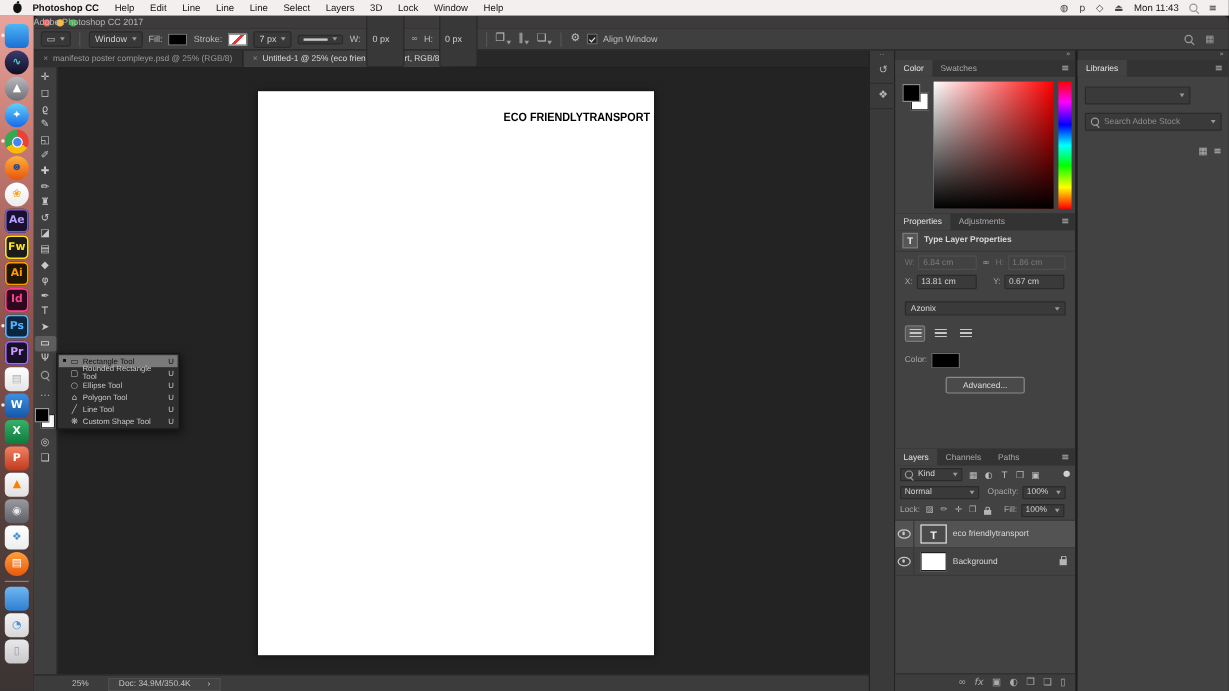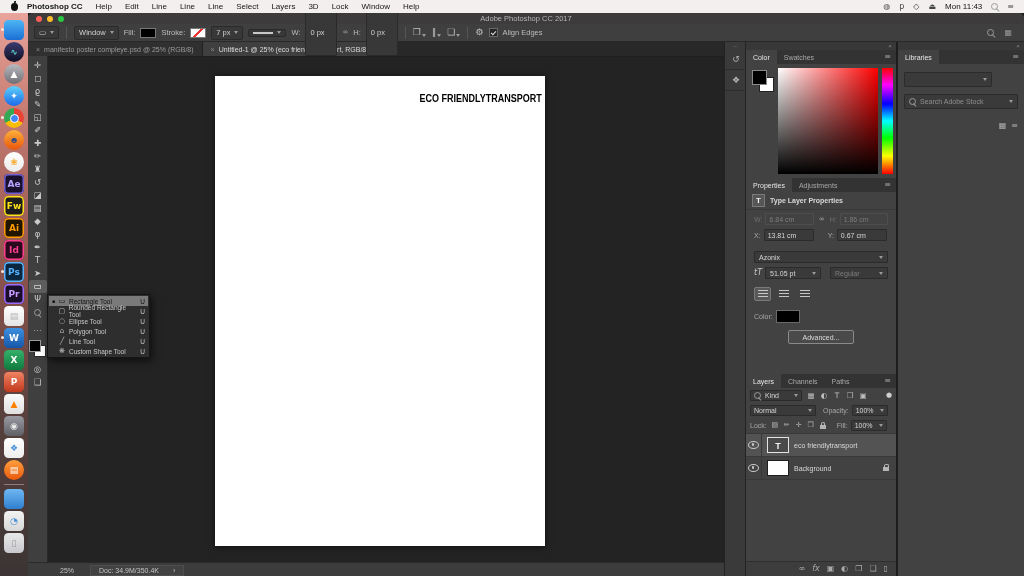--- a/index.html
+++ b/index.html
@@ -32,21 +32,21 @@
   .dock-ic.chrome::after{content:"";position:absolute;inset:5.5px;background:#4285f4;border:1.5px solid #fff;border-radius:50%;}
   .dock-sep{width:20px;height:1px;background:rgba(255,255,255,.35);margin:2px 0;flex:0 0 auto;}
 
   
   .titlebar{position:absolute;left:28px;top:13px;width:996px;height:11px;background:#3d3b3b;
     border-radius:5px 5px 0 0;display:flex;align-items:center;z-index:20;}
   .tl{width:6px;height:6px;border-radius:50%;margin-left:5px;flex:0 0 auto;}
   .tl.red{background:#ff5f57;margin-left:8px;}
   .tl.yellow{background:#febc2e;}
   .tl.green{background:#28c840;}
-  .title{position:absolute;left:0;right:0;text-align:center;font-size:7.5px;color:#b9b5b5;}
+  .title{position:absolute;left:0;right:0;font-size:7.5px;color:#b9b5b5;}
 
   
   .optionsbar{position:absolute;left:28px;top:24px;width:996px;height:18px;background:#3f3f3f;
     border-bottom:1px solid #282828;display:flex;align-items:center;gap:5px;padding:0 6px;box-sizing:border-box;z-index:20;}
   .olabel{font-size:7.5px;color:#bdbdbd;}
   .vsep{width:1px;height:12px;background:#555;margin:0 2px;flex:0 0 auto;}
   .dd{display:flex;align-items:center;gap:4px;background:#383838;border:1px solid #2a2a2a;
     border-radius:2px;padding:1.5px 4px;font-size:7.5px;color:#d0d0d0;}
   .caret{width:0;height:0;border-left:2.5px solid transparent;border-right:2.5px solid transparent;border-top:3px solid #9a9a9a;}
   .swatch{width:16px;height:10px;display:inline-block;border:1px solid #777;box-sizing:border-box;}
@@ -396,21 +396,21 @@
         <span class="caret"></span>
       </div>
       <div class="pibtn">
         <span class="glyph">❏</span>
         <span class="caret"></span>
       </div>
     </div>
   <div class="vsep"></div>
   <span class="glyph gear">⚙</span>
   <span class="checkbox checked"></span>
-  <span class="olabel">Align Edges</span>
+  <span class="olabel">Align Window</span>
   <div class="ob-right">
     <span class="mag"></span>
     <span class="glyph" style="font-size:8px;">▦</span>
   </div>
 </div>
 
 <div class="tabstrip">
   <div class="doc-tab">
     <span class="closex">×</span>
     <span class="tabtitle">manifesto poster compleye.psd @ 25% (RGB/8)</span>
@@ -601,31 +601,20 @@
   <div class="prow">
     <span class="plabel">X:</span>
     <span class="pfield">13.81 cm</span>
     <span style="width:8px;"></span>
     <span class="plabel">Y:</span>
     <span class="pfield">0.67 cm</span>
   </div>
   <div class="prow" style="margin-top:6px;">
     <div class="pdd" style="flex:1;">
       <span>Azonix</span>
-      <span class="caret"></span>
-    </div>
-  </div>
-  <div class="prow">
-    <span class="ttsize glyph">tT</span>
-    <div class="pdd" style="width:48px;">
-      <span>51.05 pt</span>
-      <span class="caret"></span>
-    </div>
-    <div class="pdd dim" style="width:50px;margin-left:6px;">
-      <span>Regular</span>
       <span class="caret"></span>
     </div>
   </div>
   <div class="prow" style="margin-top:4px;gap:4px;">
     <span class="alignbtn active">
         <span class="aligni"></span>
       </span>
     <span class="alignbtn">
         <span class="aligni"></span>
       </span>

